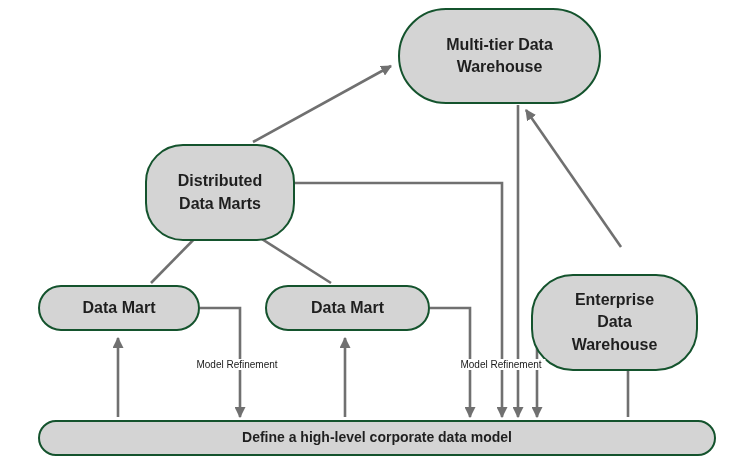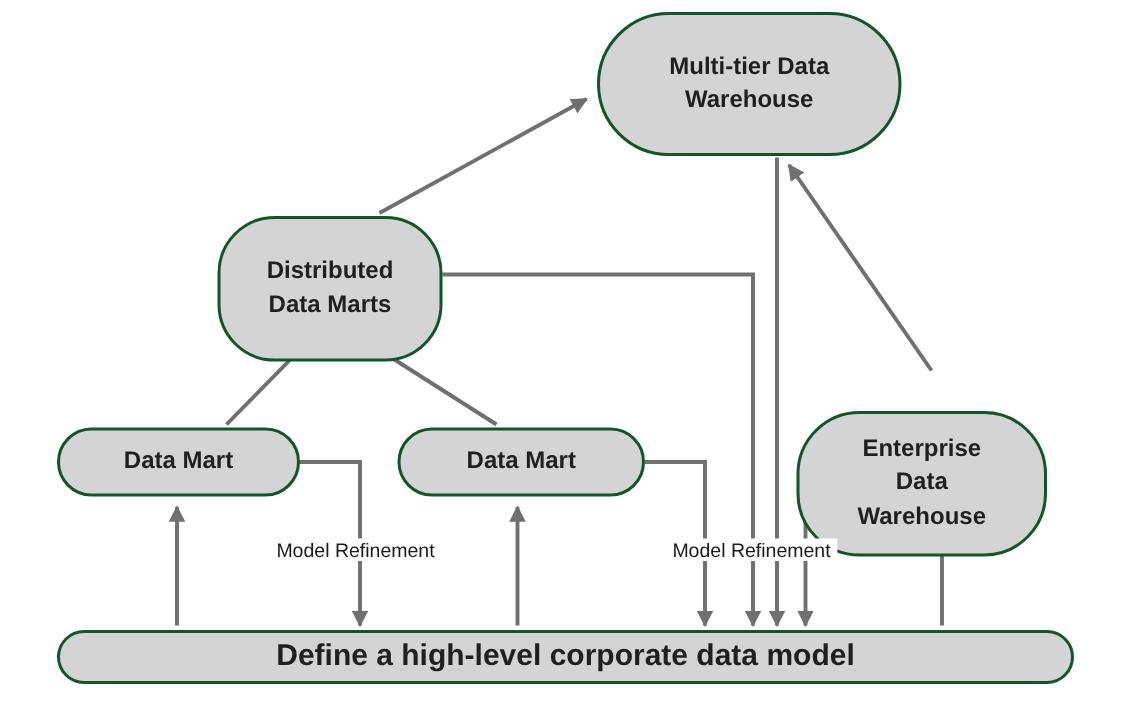--- a/index.html
+++ b/index.html
@@ -34,26 +34,26 @@
     font-weight: bold;
     font-size: 16px;
     line-height: 1.38;
     white-space: pre-line;
   }
   .node.multi { left: 398px; top: 8px;   width: 203px; height: 96px; border-radius: 48px; }
   .node.ddm   { left: 145px; top: 144px; width: 150px; height: 97px; border-radius: 38px; }
   .node.dm1   { left: 38px;  top: 285px; width: 162px; height: 46px; border-radius: 23px; }
   .node.dm2   { left: 265px; top: 285px; width: 165px; height: 46px; border-radius: 23px; }
   .node.edw   { left: 531px; top: 250px; width: 167px; height: 97px; border-radius: 42px; margin-top: 24px; }
-  .node.bar   { left: 38px;  top: 420px; width: 678px; height: 36px; border-radius: 18px; font-size: 20px; }
+  .node.bar   { left: 38px;  top: 420px; width: 678px; height: 36px; border-radius: 18px; font-size: 14px; }
   .edge-label {
     position: absolute;
     transform: translateX(-50%);
     white-space: nowrap;
-    font-size: 13px;
+    font-size: 10px;
     color: #191919;
     background: var(--background, #ffffff);
     padding: 0 4px;
   }
   .edge-label.left  { left: 237px; top: 359px; }
   .edge-label.right { left: 501px; top: 359px; }
 </style>
 </head>
 <body>
 

